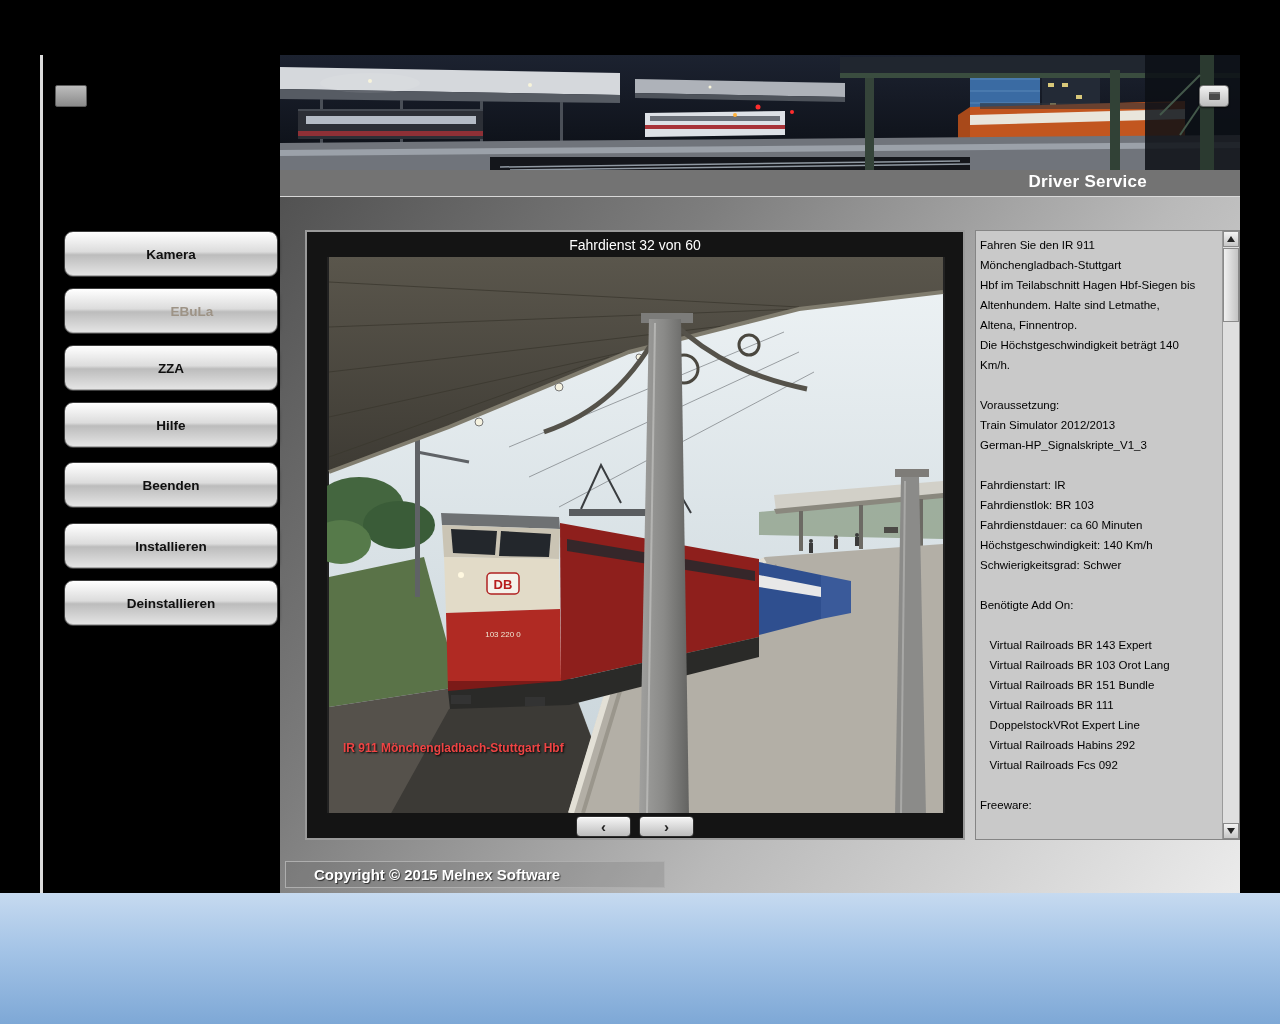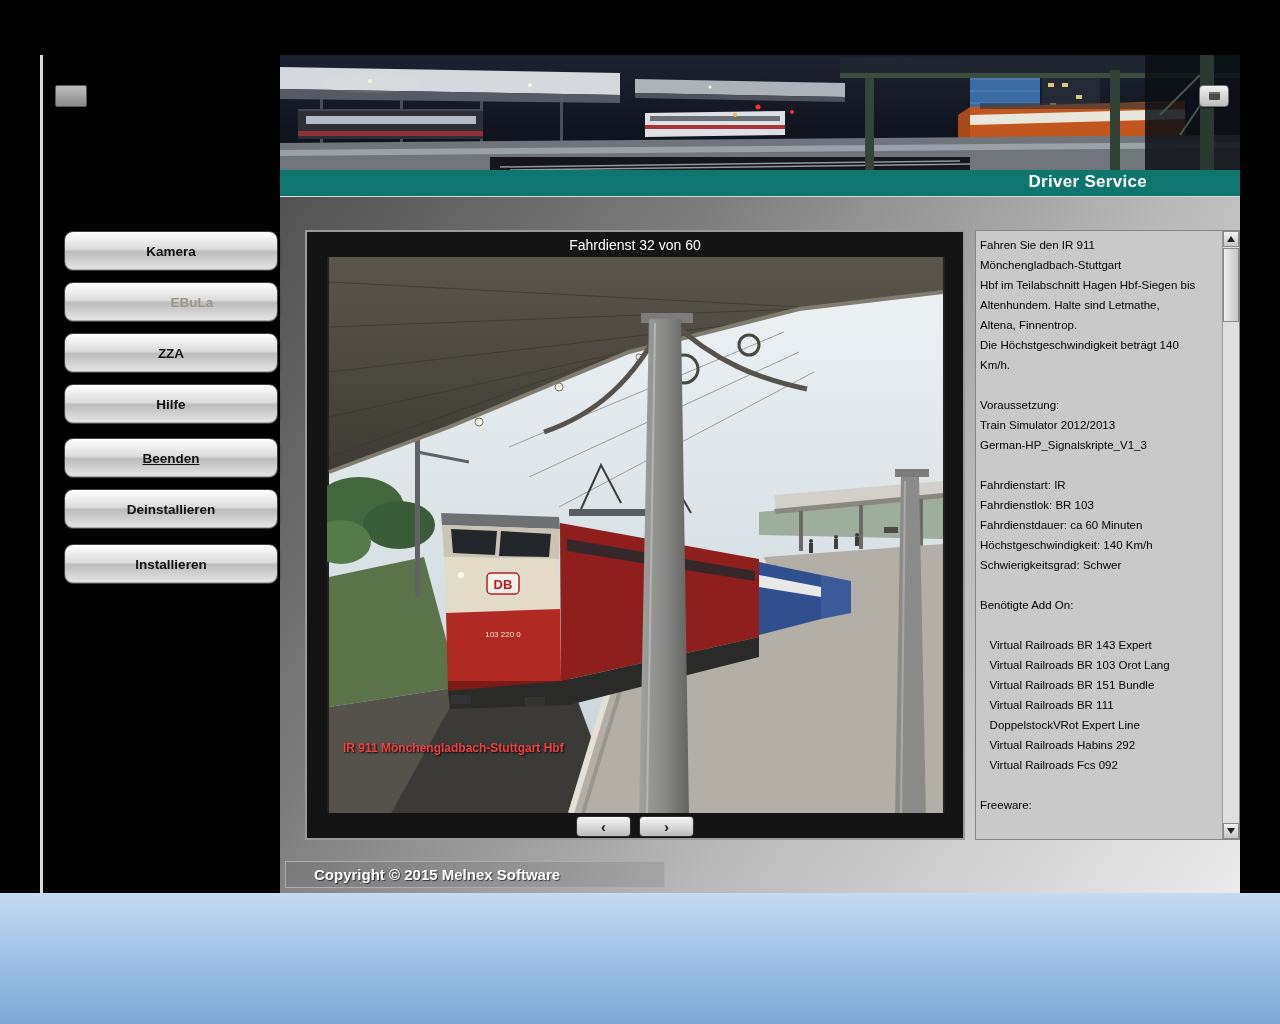--- a/index.html
+++ b/index.html
@@ -11,42 +11,42 @@
        background:linear-gradient(180deg,#c6daf0 0%,#a3c3e6 45%,#7ea8d6 100%);}
 
   .app-window{position:absolute;left:40px;top:55px;width:1200px;height:838px;background:#000;}
   .left-edge{position:absolute;left:0;top:0;width:3px;height:100%;background:#dcdcdc;z-index:6;}
 
   
   .sidebar{position:absolute;left:0;top:0;width:240px;height:100%;background:#000;z-index:3;}
   .corner-box{position:absolute;left:15px;top:30px;width:30px;height:20px;border-radius:2px;
        background:linear-gradient(180deg,#bdbdbd,#8a8a8a);border:1px solid #5a5a5a;}
   .btn-stack{position:absolute;left:24px;top:176px;width:214px;display:flex;flex-direction:column;}
-  .nav-btn{height:40px;border-radius:9px;border:1px solid #3e3e3e;cursor:pointer;
+  .nav-btn{height:46px;border-radius:9px;border:1px solid #3e3e3e;cursor:pointer;
        background:linear-gradient(180deg,#ffffff 0%,#dcdcdc 45%,#bcbcbc 52%,#e6e6e6 100%);
        box-shadow:inset 0 1px 0 rgba(255,255,255,.95),inset 0 -1px 0 rgba(0,0,0,.25),0 2px 4px rgba(0,0,0,.75);
        font-family:"Liberation Sans",sans-serif;font-size:13.5px;font-weight:bold;color:#101010;}
   .nav-btn + .nav-btn{margin-top:11px;}
-  .nav-btn.gap-md{margin-top:14px;text-decoration:underline;}
+  .nav-btn.gap-md{margin-top:14px;}
   .nav-btn.gap-lg{margin-top:15px;}
   .nav-btn.disabled{color:#9d9386;padding-left:48px;}
 
   
   .banner{position:absolute;left:240px;top:0;width:960px;height:115px;background:#10141c;overflow:hidden;}
   .banner svg{display:block;}
 
   .window-control{position:absolute;left:1159px;top:30px;width:30px;height:22px;border-radius:4px;
        border:1px solid #6e6e6e;background:linear-gradient(180deg,#f2f2f2,#bdbdbd);
        display:flex;align-items:center;justify-content:center;cursor:pointer;z-index:8;
        box-shadow:0 1px 2px rgba(0,0,0,.6);}
   .wc-glyph{width:11px;height:8px;background:#4a4a4a;border-radius:1px;
        box-shadow:inset 0 2px 0 #6f6f6f;}
 
   
-  .title-bar{position:absolute;left:240px;top:115px;width:960px;height:27px;background:#0f766e;
+  .title-bar{position:absolute;left:240px;top:115px;width:960px;height:27px;background:#737373;
        border-bottom:1px solid #d8d8d8;box-sizing:border-box;z-index:4;}
   .title-bar span{position:absolute;right:93px;top:2px;color:#fff;font-size:17px;font-weight:bold;
        letter-spacing:.3px;}
 
   
   .content{position:absolute;left:240px;top:142px;width:960px;height:696px;
        background:linear-gradient(125deg,#525252 0%,#7d7d7d 30%,#b9b9b9 62%,#ebebeb 100%);z-index:2;}
 
   
   .viewer{position:absolute;left:25px;top:33px;width:660px;height:610px;background:#141414;
@@ -96,22 +96,22 @@
     <div class="left-edge"></div>
 
     <div class="sidebar">
       <div class="corner-box"></div>
       <div class="btn-stack">
         <button class="nav-btn">Kamera</button>
         <button class="nav-btn disabled">EBuLa</button>
         <button class="nav-btn">ZZA</button>
         <button class="nav-btn">Hilfe</button>
         <button class="nav-btn gap-md">Beenden</button>
+        <button class="nav-btn gap-lg">Installieren</button>
         <button class="nav-btn">Deinstallieren</button>
-        <button class="nav-btn gap-lg">Installieren</button>
       </div>
     </div>
 
     <div class="banner">
       <svg width="960" height="115" viewBox="0 0 960 115">
         <defs>
           <linearGradient id="bsky" x1="0" y1="0" x2="0" y2="1">
             <stop offset="0" stop-color="#1c2230"></stop>
               <stop offset="1" stop-color="#0b0e14"></stop>
           </linearGradient>

